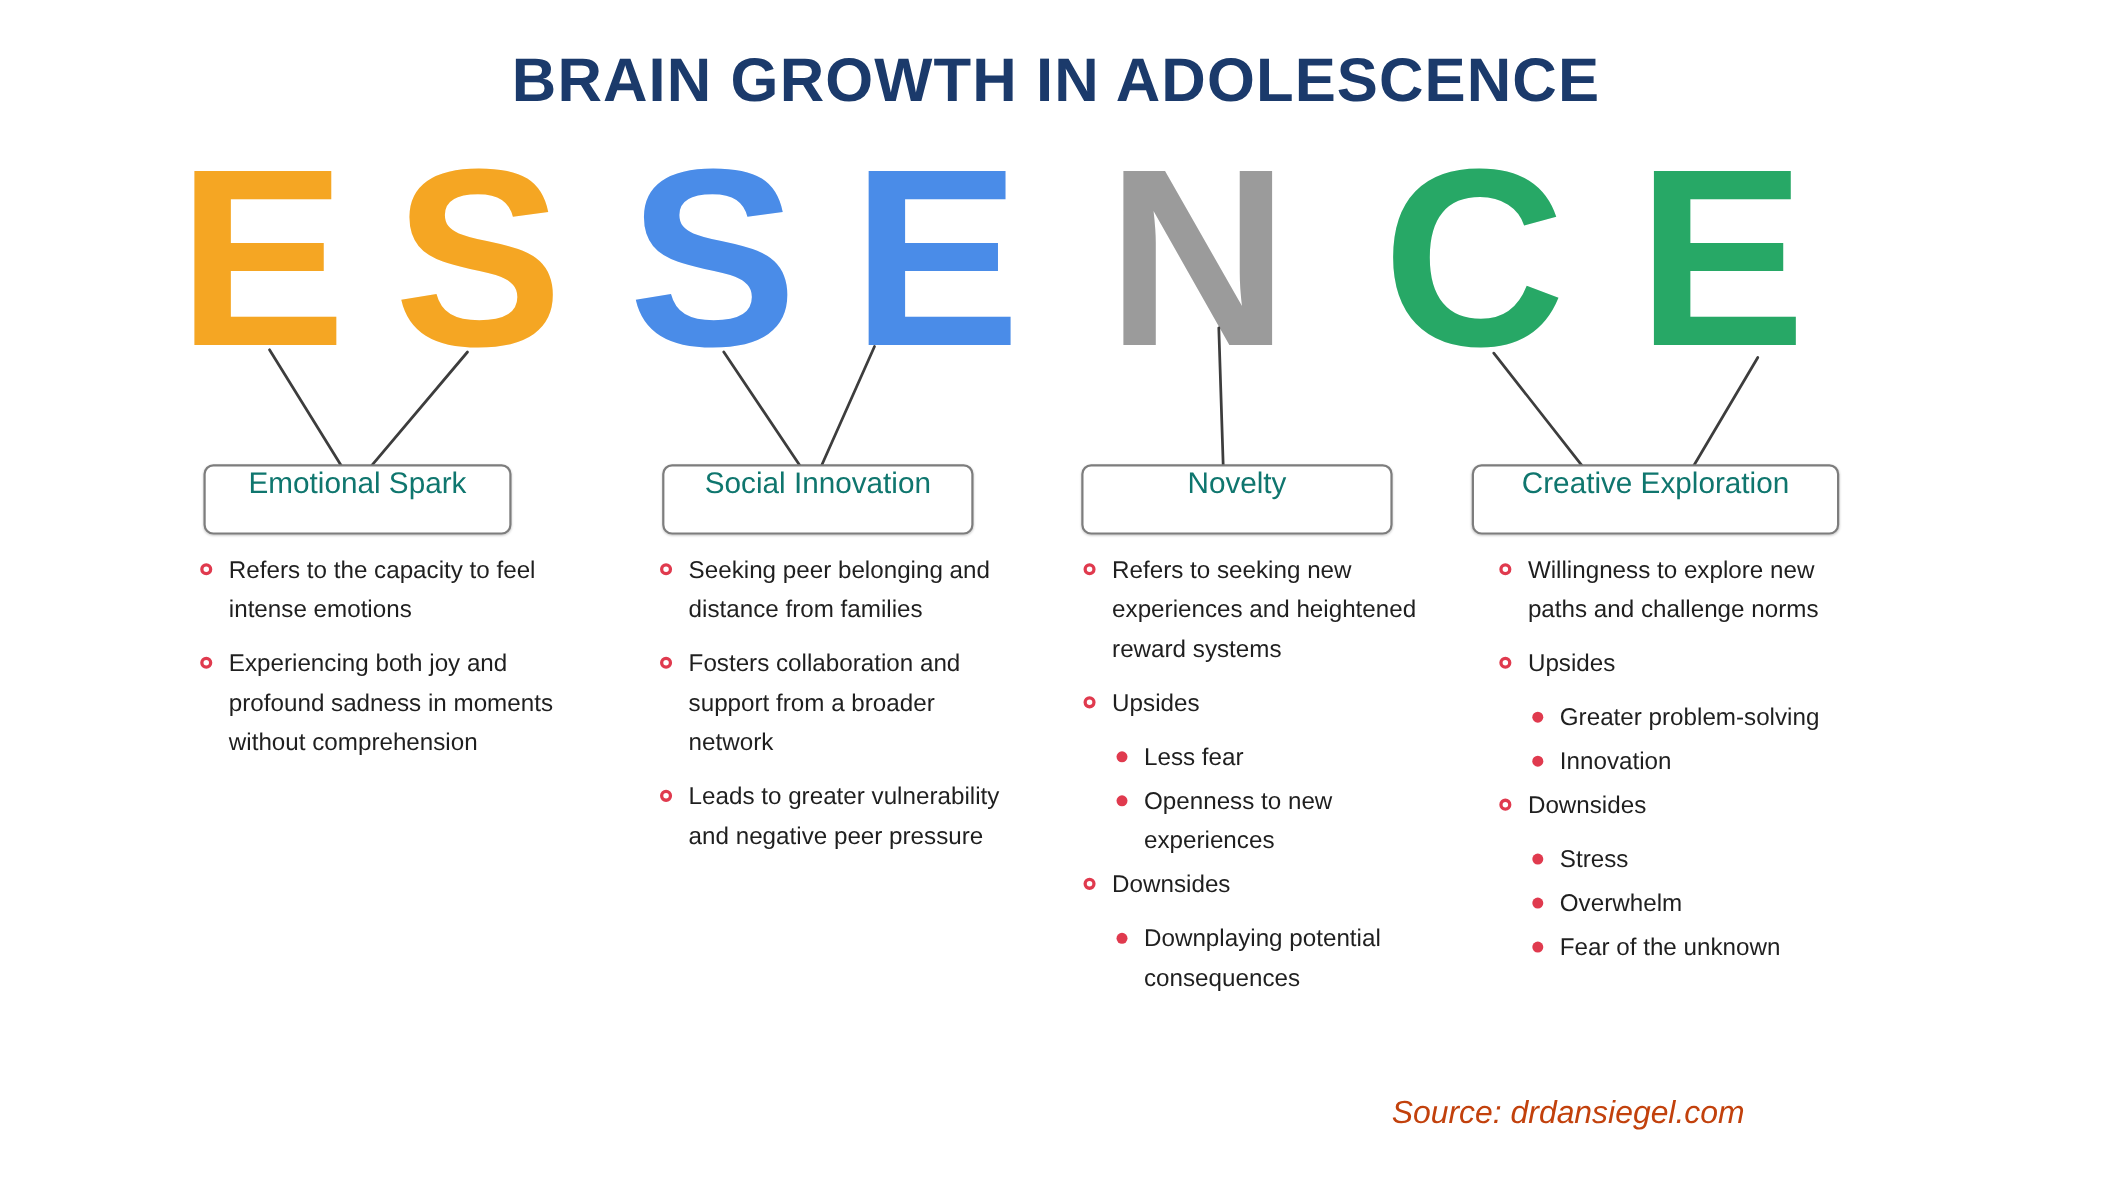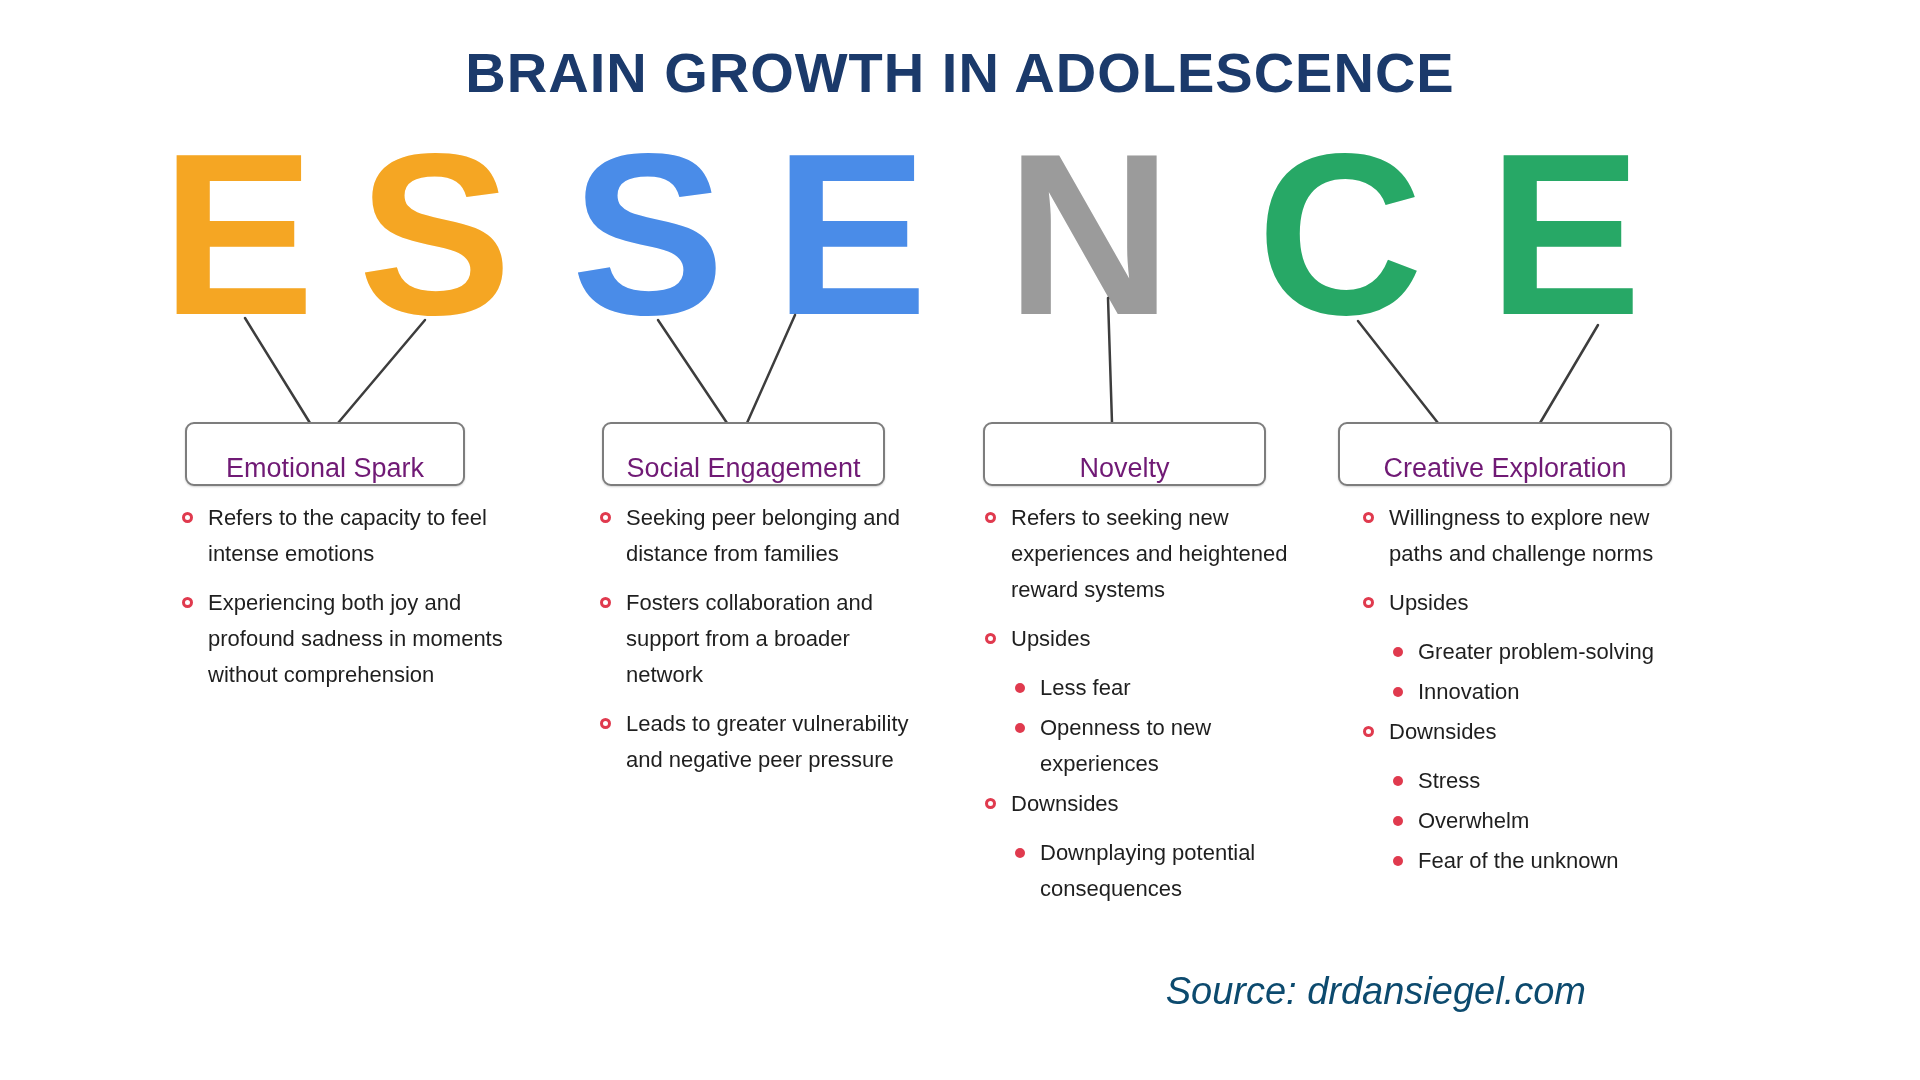--- a/index.html
+++ b/index.html
@@ -12,22 +12,22 @@
     font-size:56px;font-weight:700;letter-spacing:1px;color:#1b3a6b;
   }
   .letter{
     position:absolute;top:120px;width:210px;text-align:center;
     font-size:230px;line-height:230px;font-weight:700;
   }
   .lines-svg{position:absolute;left:0;top:0;pointer-events:none;}
   .cat-box{
     position:absolute;top:422px;height:64px;box-sizing:border-box;
     border:2px solid #7d7d7d;border-radius:9px;background:#ffffff;
-    display:flex;align-items:flex-end;justify-content:center;
-    font-size:27px;font-weight:500;color:#701a75;
+    display:flex;align-items:flex-start;justify-content:center;
+    font-size:27px;font-weight:500;color:#0f766e;
     box-shadow:0 1px 2px rgba(0,0,0,0.18);
   }
   #box1{left:185px;width:280px;}
   #box2{left:602px;width:283px;}
   #box3{left:983px;width:283px;}
   #box4{left:1338px;width:334px;}
   .col{position:absolute;top:500px;}
   #col1{left:182px;width:330px;}
   #col2{left:600px;width:330px;}
   #col3{left:985px;width:330px;}
@@ -39,22 +39,22 @@
   .marker{flex:0 0 auto;margin-right:15px;}
   .ring{
     width:11px;height:11px;margin-top:12px;border-radius:50%;
     border:3px solid #e03a4e;box-sizing:border-box;background:transparent;
   }
   .dot{
     width:10px;height:10px;margin-top:13px;border-radius:50%;
     background:#e03a4e;
   }
   .source{
-    position:absolute;top:970px;right:96px;
-    font-size:38px;font-style:italic;color:#0c4a6e;
+    position:absolute;top:996px;right:96px;
+    font-size:29px;font-style:italic;color:#c2410c;
   }
 </style>
 </head>
 <body>
 
 <div id="canvas">
 
   <div class="title">BRAIN GROWTH IN ADOLESCENCE</div>
 
   <div class="letter" style="left: 133px; color: rgb(245, 166, 35);">E</div>
@@ -74,21 +74,21 @@
       <line x1="1108" y1="298" x2="1112" y2="423"></line>
       <line x1="1358" y1="321" x2="1438" y2="423"></line>
       <line x1="1598" y1="325" x2="1540" y2="423"></line>
     </g>
   </svg>
 
   <div class="cat-box" id="box1">
     <span>Emotional Spark</span>
   </div>
   <div class="cat-box" id="box2">
-    <span>Social Engagement</span>
+    <span>Social Innovation</span>
   </div>
   <div class="cat-box" id="box3">
     <span>Novelty</span>
   </div>
   <div class="cat-box" id="box4">
     <span>Creative Exploration</span>
   </div>
 
   <div class="col" id="col1">
     <ul class="blist">

